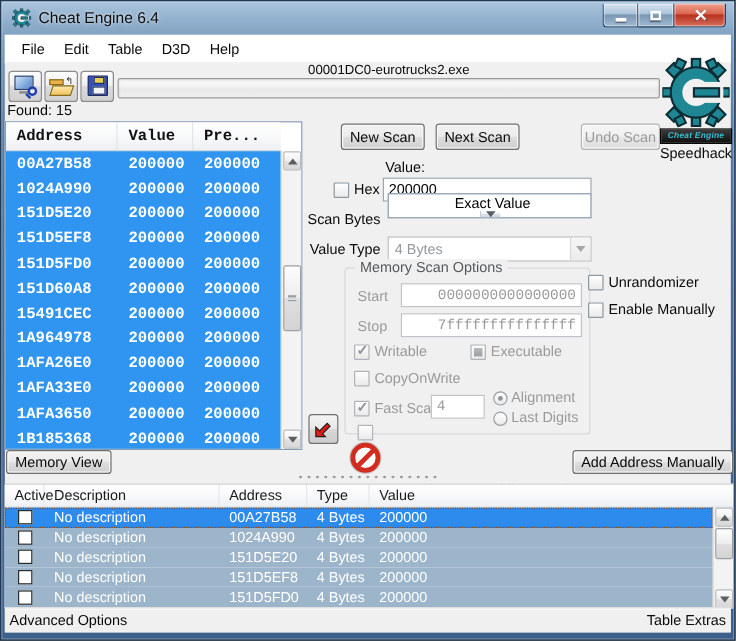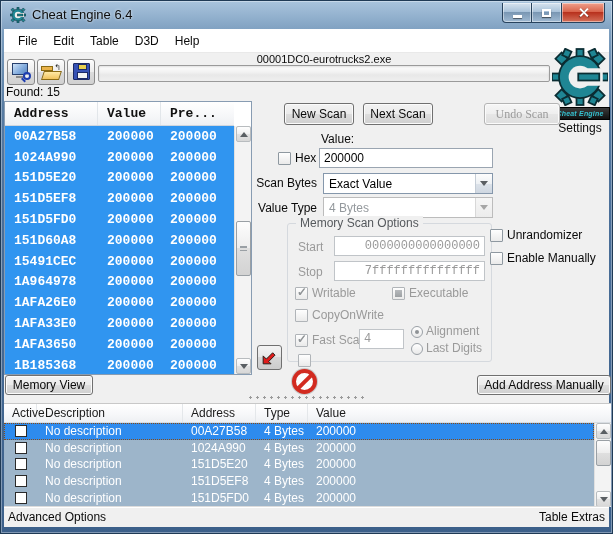--- a/index.html
+++ b/index.html
@@ -244,21 +244,21 @@
             <rect x="13" y="55" width="8" height="8" transform="rotate(-25 17 59)"></rect>
             <rect x="43" y="55" width="8" height="8" transform="rotate(25 47 59)"></rect>
           </g>
           <circle cx="32" cy="32" r="24"></circle>
         </g>
         <circle cx="32" cy="32" r="13" fill="#f0f0f0"></circle>
         <rect x="34" y="22" width="24" height="20" fill="#f0f0f0"></rect>
         <rect x="30" y="28" width="24" height="8" fill="#1f8694" stroke="#0b2d33" stroke-width="2"></rect>
       </svg>
       <div class="logo-banner">Cheat Engine</div>
-      <div class="settings-label">Settings</div>
+      <div class="settings-label">Speedhack</div>
     </div>
 
     <div class="found-list">
       <div class="fl-header">
         <div class="fl-hcell c1">Address</div>
         <div class="fl-hcell c2">Value</div>
         <div class="fl-hcell c3">Pre...</div>
       </div>
       <div class="fl-rows">
 
@@ -342,29 +342,29 @@
             <div class="sb-grip"></div>
           </div>
         <div class="sb-btn sb-down">
             <div class="tri-down"></div>
           </div>
       </div>
     </div>
 
     <div class="btn" style="left:280px;top:74px;width:70px;">New Scan</div>
     <div class="btn" style="left:359px;top:74px;width:70px;">Next Scan</div>
-    <div class="btn disabled" style="left:480px;top:74px;width:76px;font-family:Liberation Serif, serif;">Undo Scan</div>
+    <div class="btn disabled" style="left:480px;top:74px;width:66px;">Undo Scan</div>
 
     <div class="lbl" style="left:317px;top:103px;">Value:</div>
     <div class="cb" style="left:274px;top:123px;"></div>
     <div class="lbl" style="left:291px;top:122px;">Hex</div>
     <input class="tinput" style="left: 315px; top: 119px; width: 174px;" value="200000">
 
     <div class="lbl" style="left:235px;top:147px;width:78px;text-align:right;">Scan Bytes</div>
-    <div class="combo" style="left:319px;top:144px;width:170px;">
+    <div class="combo" style="left:319px;top:132px;width:170px;flex-direction:column;">
       <span class="txt">Exact Value</span>
       <span class="drop">
           <span class="tri-down"></span>
         </span>
     </div>
 
     <div class="lbl" style="left:235px;top:172px;width:78px;text-align:right;">Value Type</div>
     <div class="combo disabled" style="left:319px;top:168px;width:170px;">
       <span class="txt">4 Bytes</span>
       <span class="drop">

